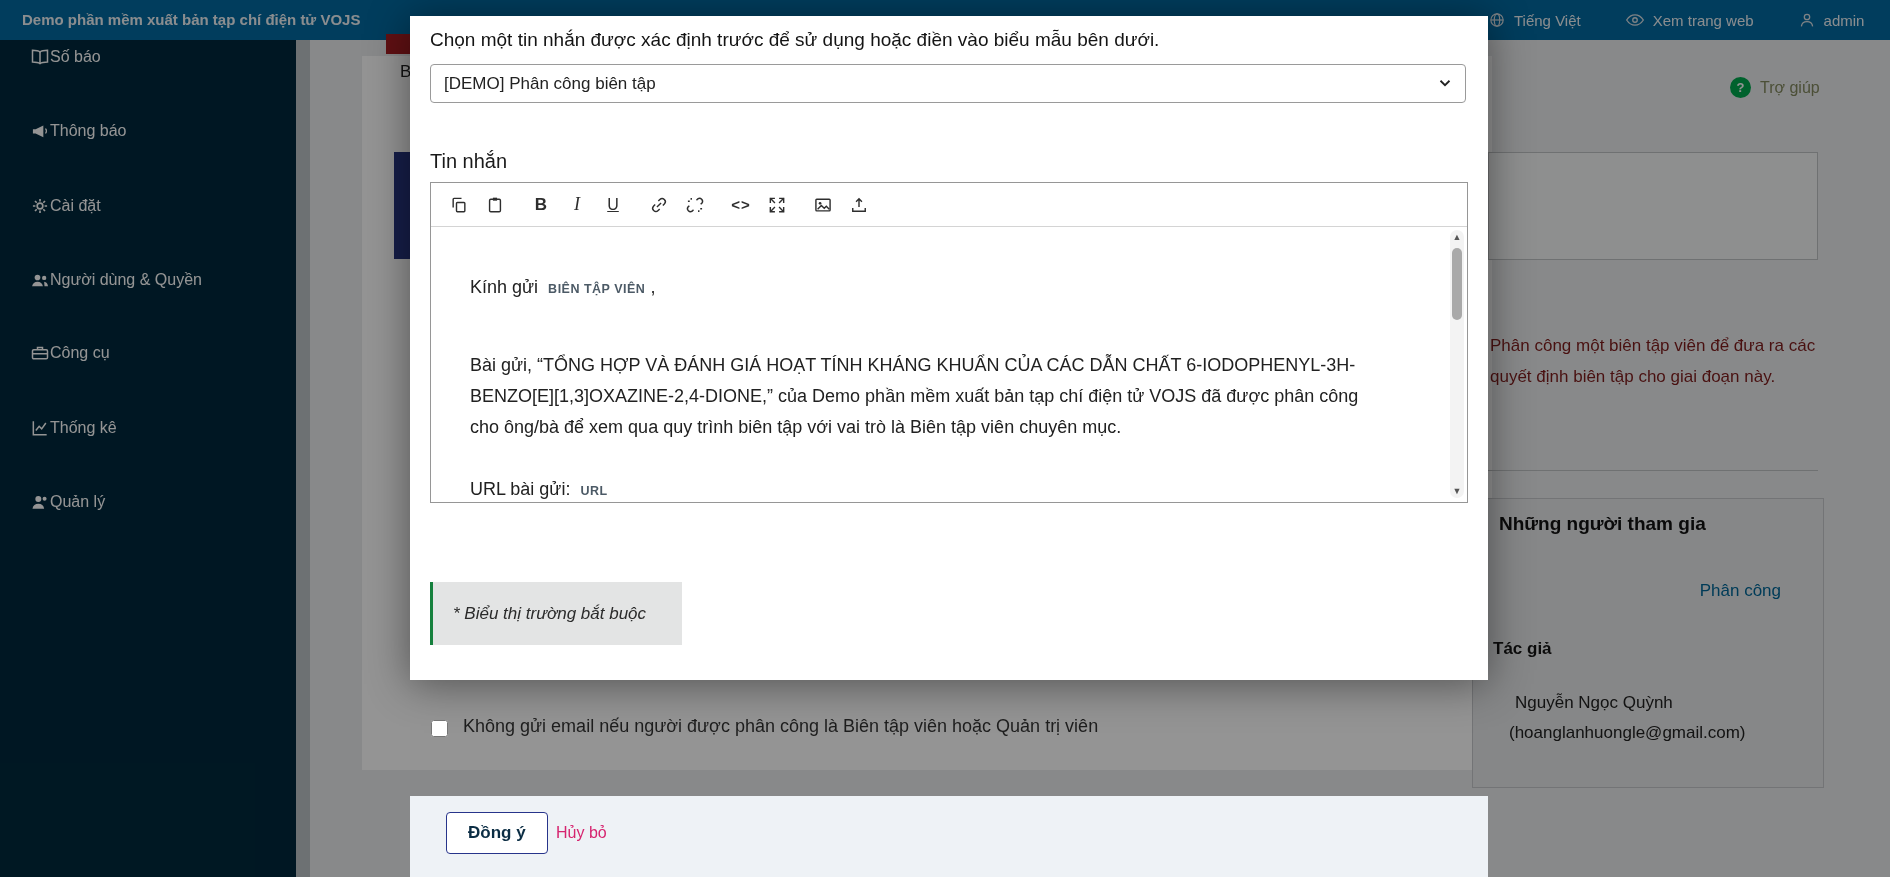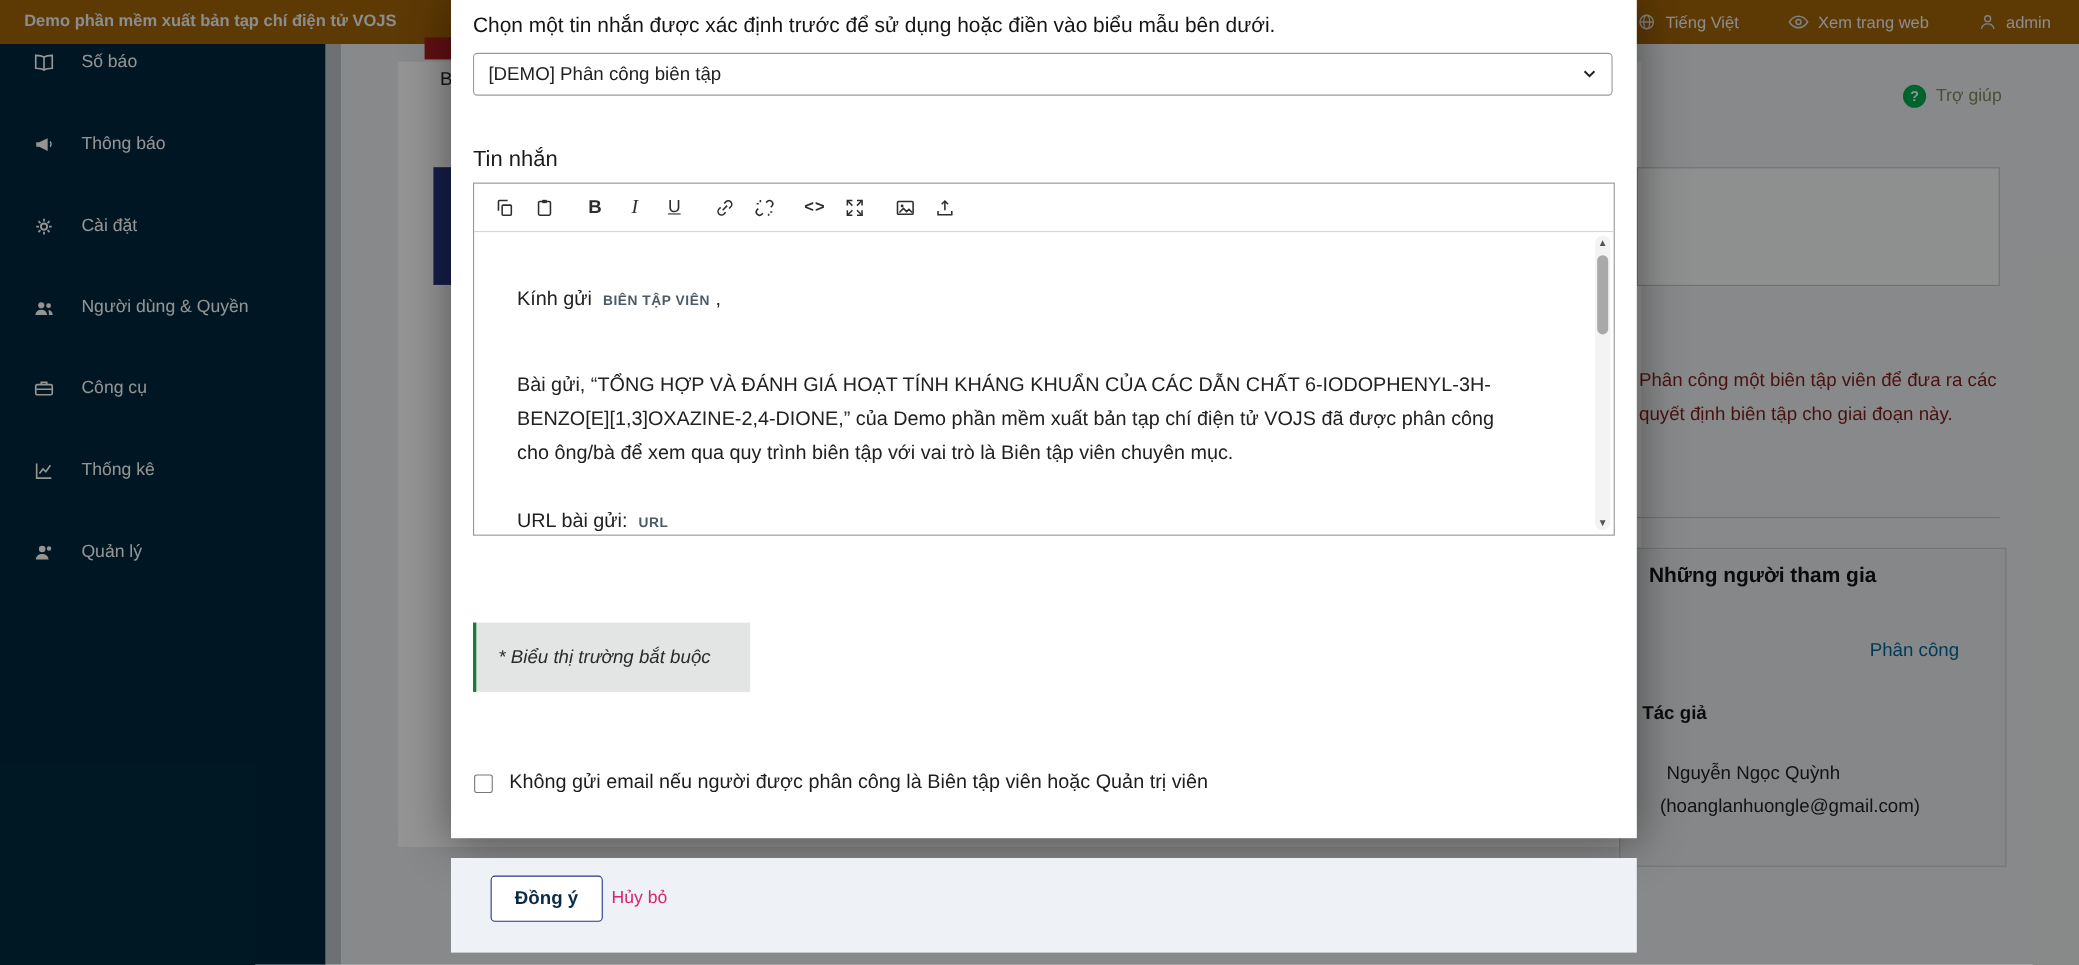--- a/index.html
+++ b/index.html
@@ -1,27 +1,27 @@
 <!DOCTYPE html>
 <html><head>
 <meta charset="utf-8">
 <style>
   * { margin:0; padding:0; box-sizing:border-box; }
   html,body { width:1890px; height:877px; overflow:hidden; }
   body { font-family:"Liberation Sans","DejaVu Sans",sans-serif; background:#eaedee; position:relative; }
   svg { display:block; }
 
   
-  #topbar { position:absolute; left:0; top:0; width:1890px; height:40px; background:#a16207; color:#eef3f6; z-index:1; }
+  #topbar { position:absolute; left:0; top:0; width:1890px; height:40px; background:#0369a1; color:#eef3f6; z-index:1; }
   #topbar-title { position:absolute; left:22px; top:0; line-height:40px; font-size:15px; font-weight:700; white-space:nowrap; }
   #topbar-right { position:absolute; left:1488px; top:0; width:402px; height:40px; display:flex; align-items:center; gap:44px; font-size:15px; white-space:nowrap; overflow:hidden; }
   .tb-item { display:flex; align-items:center; gap:8px; cursor:pointer; }
 
   #sidebar { position:absolute; left:0; top:40px; width:296px; height:837px; background:#00293d; z-index:1; }
-  .side-item { position:absolute; left:0; width:296px; height:30px; display:flex; align-items:center; gap:24px; padding-left:30px; color:#fff; font-size:16px; cursor:pointer; }
+  .side-item { position:absolute; left:0; width:296px; height:30px; display:flex; align-items:center; gap:0; padding-left:30px; color:#fff; font-size:16px; cursor:pointer; }
   #scroll-strip { position:absolute; left:296px; top:40px; width:14px; height:837px; background:#bcc3c7; z-index:1; }
 
   #page-white { position:absolute; left:362px; top:56px; width:1130px; height:714px; background:#ffffff; z-index:1; }
   #bg-red-tab { position:absolute; left:386px; top:34px; width:27px; height:20px; background:#a51d21; z-index:2; }
   #bg-tab-letter { position:absolute; left:400px; top:62px; font-size:17px; color:#222; z-index:2; }
   #bg-navy-block { position:absolute; left:394px; top:152px; width:62px; height:107px; background:#27357f; z-index:2; }
 
   #bg-help { position:absolute; left:1730px; top:77px; display:flex; align-items:center; gap:9px; font-size:16px; color:#83895f; z-index:2; cursor:pointer; }
   .help-dot { width:21px; height:21px; border-radius:50%; background:#00a94f; color:#fff; font-size:13px; font-weight:700; display:flex; align-items:center; justify-content:center; }
 
@@ -33,21 +33,21 @@
   .pt-title { position:absolute; left:26px; top:14px; font-size:19px; font-weight:700; color:#121212; }
   .pt-assign { position:absolute; right:42px; top:82px; font-size:17px; color:#006798; cursor:pointer; }
   .pt-role { position:absolute; left:20px; top:140px; font-size:17px; font-weight:700; color:#161616; }
   .pt-name { position:absolute; left:42px; top:194px; font-size:17px; color:#222; }
   .pt-email { position:absolute; left:36px; top:224px; font-size:17px; color:#222; }
 
   
   #overlay { position:absolute; inset:0; background:rgba(0,0,0,0.42); z-index:10; }
 
   
-  #modal { position:absolute; left:410px; top:0; width:1078px; height:762px; background:#fff; z-index:20; box-shadow:0 4px 40px rgba(0,0,0,0.45); }
+  #modal { position:absolute; left:410px; top:16px; width:1078px; height:664px; background:#fff; z-index:20; box-shadow:0 4px 40px rgba(0,0,0,0.45); }
   .m-instruction { position:absolute; left:20px; top:13px; width:1010px; font-size:19px; color:#141414; }
   .m-select-wrap { position:absolute; left:20px; top:48px; width:1036px; height:39px; }
   .m-select-wrap select { width:100%; height:100%; border:1px solid #9a9a9a; border-radius:4px; background:#fff; padding:0 44px 0 13px; font-size:17px; color:#222; appearance:none; -webkit-appearance:none; font-family:inherit; }
   .m-select-wrap .chev { position:absolute; right:12px; top:10px; pointer-events:none; }
   .m-label { position:absolute; left:20px; top:134px; font-size:20px; color:#1a1a1a; }
 
   .m-editor { position:absolute; left:20px; top:166px; width:1038px; height:321px; border:1px solid #969696; background:#fff; }
   .ed-toolbar { position:absolute; left:0; top:0; right:0; height:44px; border-bottom:1px solid #d4d4d4; display:flex; align-items:center; padding-left:10px; }
   .tb-btn { width:36px; height:34px; display:flex; align-items:center; justify-content:center; color:#2e2e2e; cursor:pointer; border-radius:3px; }
   .tb-gap { width:10px; }

